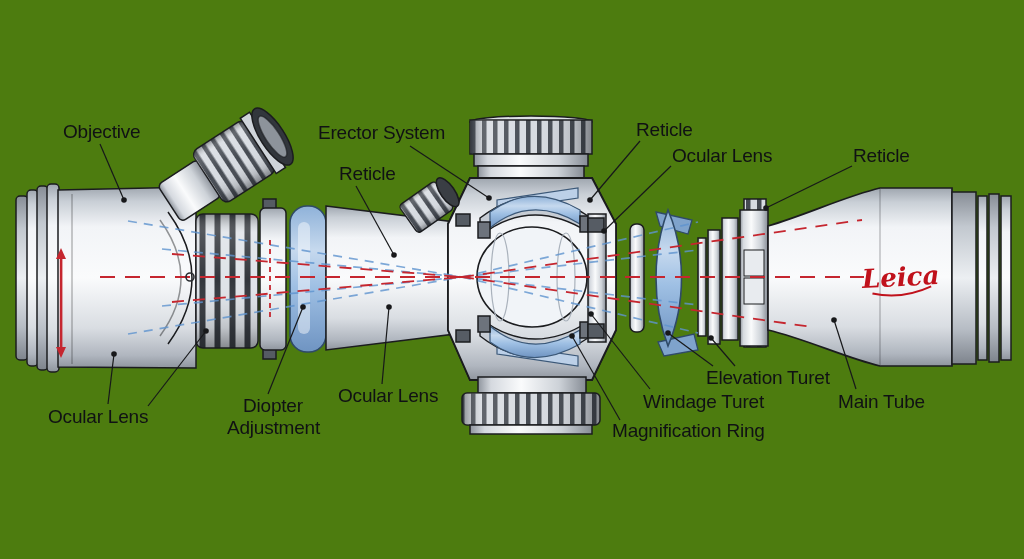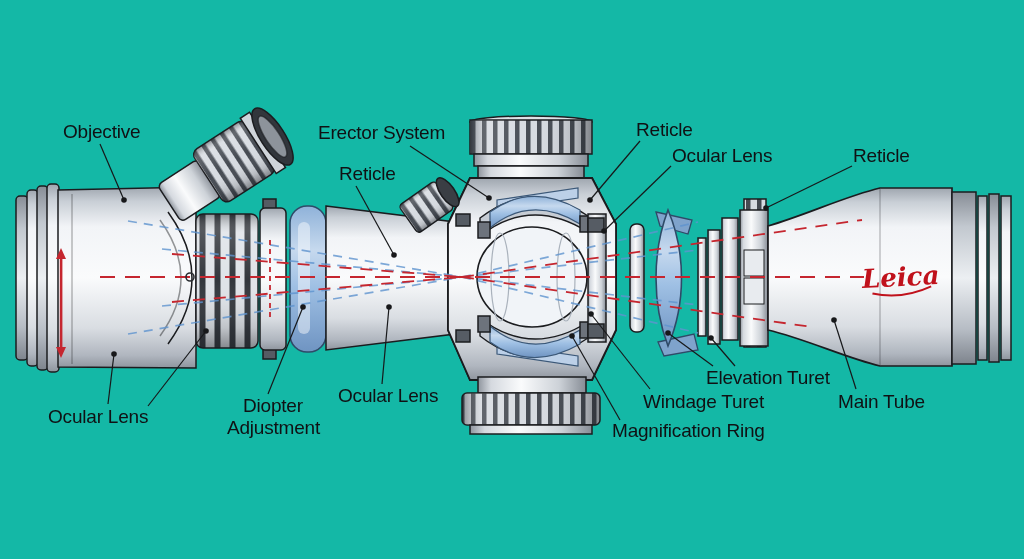--- a/index.html
+++ b/index.html
@@ -1,16 +1,16 @@
 <!DOCTYPE html>
 <html><head>
 <meta charset="utf-8">
 <style>
   html,body{margin:0;padding:0;background:#ffffff;}
-  .stage{position:relative;width:1024px;height:559px;background:#14b8a6;overflow:hidden;
+  .stage{position:relative;width:1024px;height:559px;background:#4d7c0f;overflow:hidden;
          font-family:"Liberation Sans", sans-serif;}
   svg{display:block}
   .lbl{font-family:"Liberation Sans", sans-serif;font-size:19px;letter-spacing:-0.2px;}
   .logo{font-family:"DejaVu Serif", serif;font-style:italic;font-weight:bold;font-size:26px;}
 </style>
 </head>
 <body>
 
 <div class="stage">
 <svg width="1024" height="559" viewBox="0 0 1024 559">

